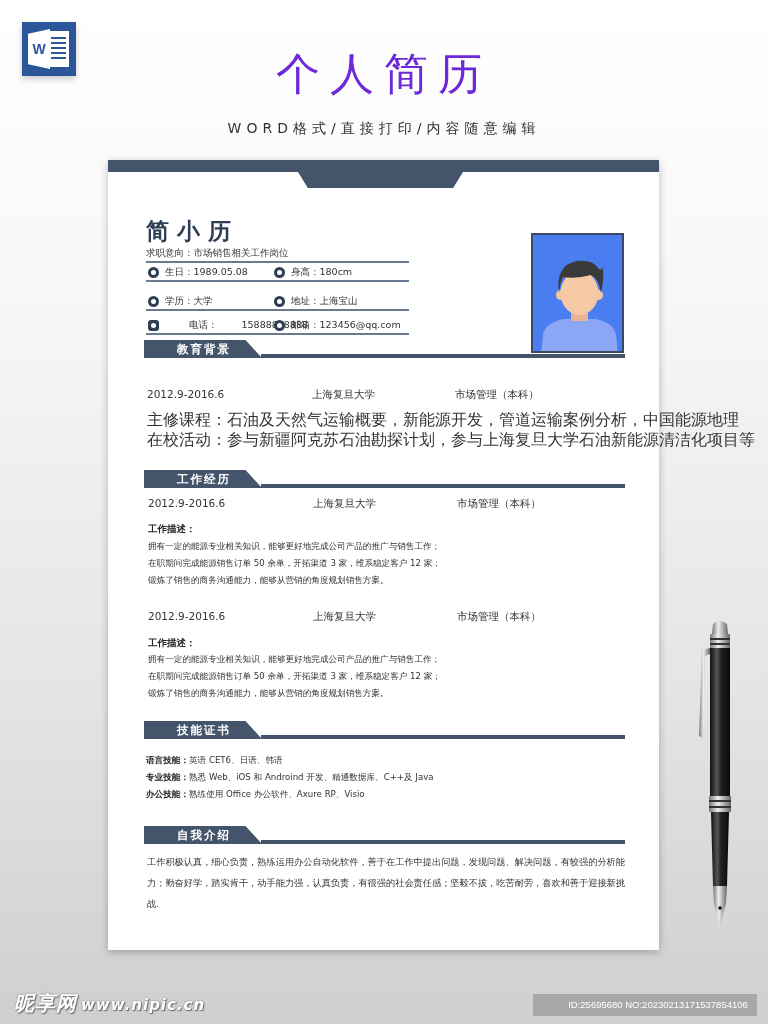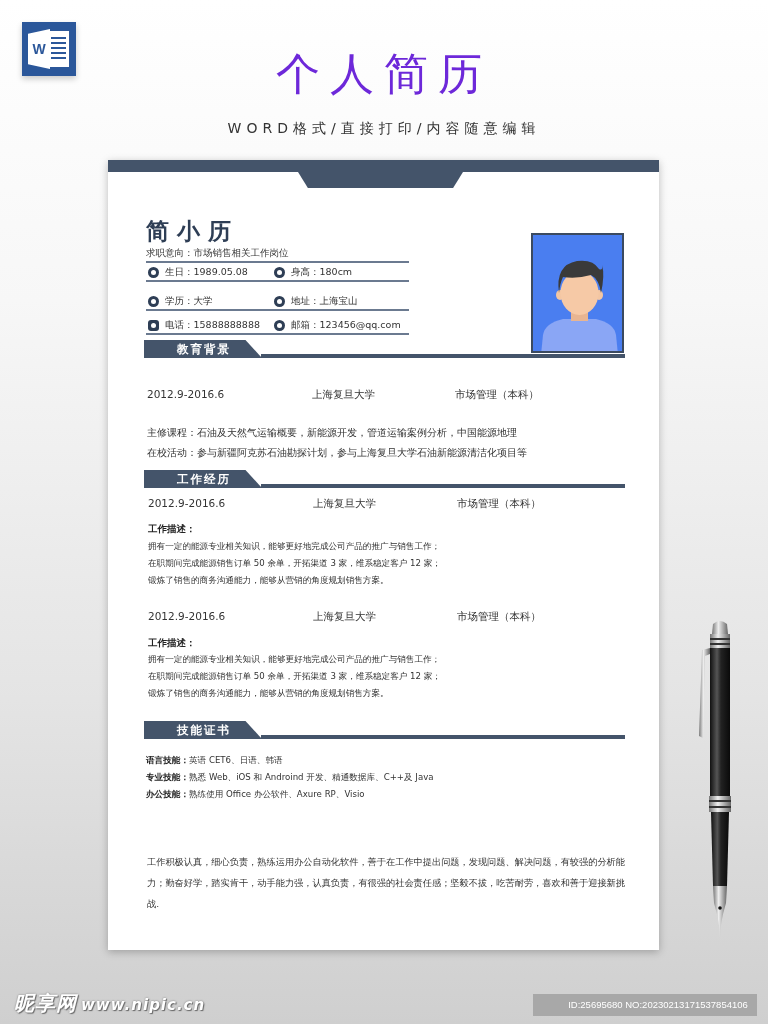--- a/index.html
+++ b/index.html
@@ -72,21 +72,21 @@
     clip-path: polygon(0 0, 86% 0, 100% 100%, 0 100%);
     color: #fff; font-size: 11.5px; font-weight: bold; letter-spacing: 2px;
     line-height: 18px; padding-left: 33px;
   }
   .section-head .line {
     position: absolute; left: 117px; right: 0; bottom: 0; height: 4px; background: #44546a;
     clip-path: polygon(0 0, 100% 0, 100% 100%, 0 100%);
   }
   .row3 { position: absolute; left: 39px; width: 470px; font-size: 10.5px; color: #333; height: 14px; }
   .row3 span { position: absolute; top: 0; }
-  .text-line { position: absolute; left: 39px; font-size: 10px; color: #333; white-space: nowrap; margin-top: 16px; }
+  .text-line { position: absolute; left: 39px; font-size: 16px; color: #333; white-space: nowrap; }
   .small-line { position: absolute; left: 40px; font-size: 8.6px; color: #333; white-space: nowrap; }
   .bold-label { font-weight: bold; color: #222; }
   .para {
     position: absolute; left: 39px; width: 478px; font-size: 9.2px; line-height: 21px; color: #333;
     text-align: justify;
   }
   .pen { position: absolute; left: 694px; top: 618px; width: 50px; height: 320px; }
   .watermark-left {
     position: absolute; left: 14px; top: 990px; font-size: 20px; font-weight: bold; font-style: italic;
     color: #fff; text-shadow: 0 0 2px #777, 1px 1px 1px #666; letter-spacing: 1px;
@@ -146,21 +146,21 @@
         <span>大学</span>
     </div>
     <div class="cell" style="left:128px;">
       <span class="ic"></span>
       <span>地址：</span>
         <span>上海宝山</span>
     </div>
   </div>
 
   <div class="info-row" style="top:157px;">
-    <div class="cell" style="left:2px;">
+    <div class="cell" style="left:2px;gap:24px;">
       <span class="ic sq"></span>
       <span>电话：</span>
         <span>15888888888</span>
     </div>
     <div class="cell" style="left:128px;">
       <span class="ic"></span>
       <span>邮箱：</span>
         <span>123456@qq.com</span>
     </div>
   </div>
@@ -221,20 +221,24 @@
   <div class="small-line" style="top:595px; left:38px;text-align:center;">
     <span class="bold-label">语言技能：</span><span>英语 CET6、日语、韩语</span>
   </div>
   <div class="small-line" style="top:612px; left:38px;">
     <span class="bold-label">专业技能：</span><span>熟悉 Web、iOS 和 Androind 开发、精通数据库、C++及 Java</span>
   </div>
   <div class="small-line" style="top:629px; left:38px;">
     <span class="bold-label">办公技能：</span><span>熟练使用 Office 办公软件、Axure RP、Visio</span>
   </div>
 
+  <div class="section-head" style="top:666px;">
+    <div class="tab">自我介绍</div>
+    <div class="line"></div>
+  </div>
   <div class="para" style="top:691px;">工作积极认真，细心负责，熟练运用办公自动化软件，善于在工作中提出问题，发现问题、解决问题，有较强的分析能力；勤奋好学，踏实肯干，动手能力强，认真负责，有很强的社会责任感；坚毅不拔，吃苦耐劳，喜欢和善于迎接新挑战.</div>
 </div>
 
 <svg class="pen" viewBox="0 0 50 320">
   <defs>
     <linearGradient id="barrel" x1="0" x2="1" y1="0" y2="0">
       <stop offset="0" stop-color="#111"></stop>
       <stop offset="0.35" stop-color="#555"></stop>
       <stop offset="0.55" stop-color="#222"></stop>
       <stop offset="1" stop-color="#0a0a0a"></stop>

